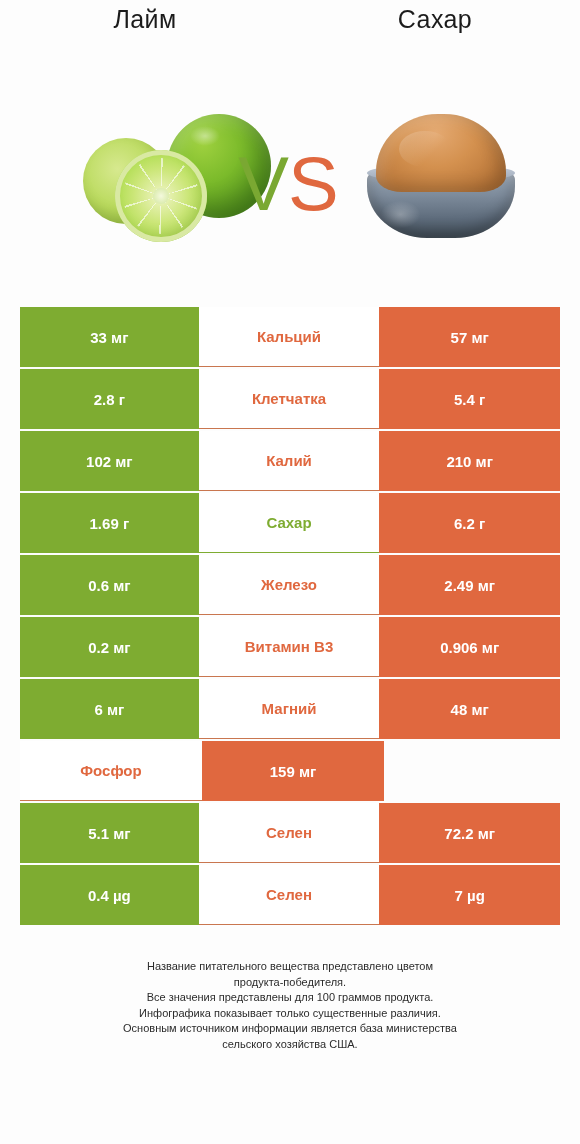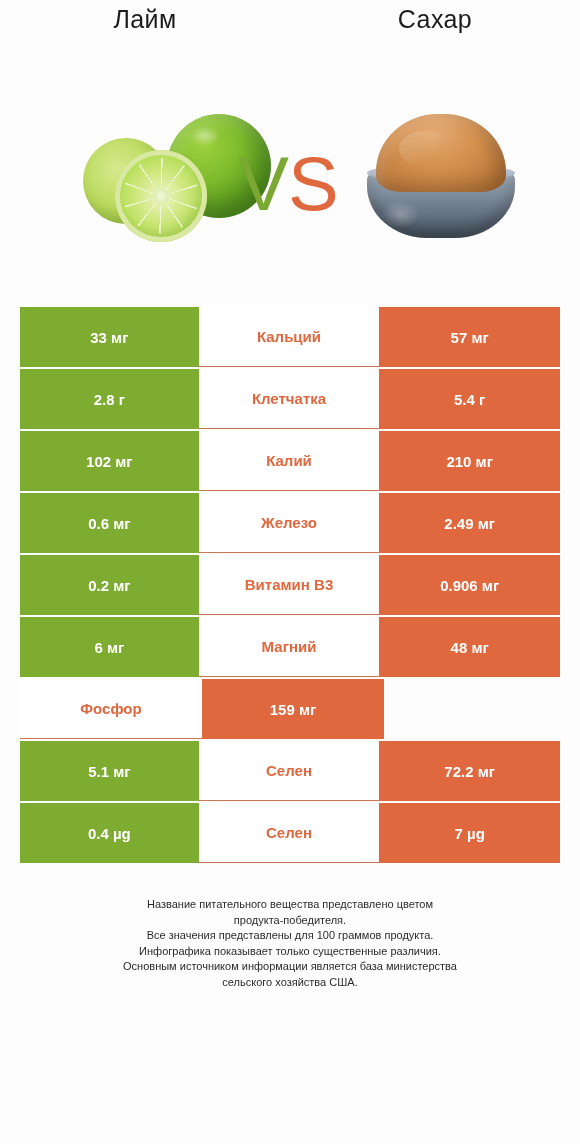--- a/index.html
+++ b/index.html
@@ -309,20 +309,25 @@
       <div class="cell cell-mid win-orange">Клетчатка</div>
       <div class="cell cell-right">5.4 г</div>
     </div>
 
     <div class="row">
       <div class="cell cell-left">102 мг</div>
       <div class="cell cell-mid win-orange">Калий</div>
       <div class="cell cell-right">210 мг</div>
     </div>
 
+    <div class="row">
+      <div class="cell cell-left">1.69 г</div>
+      <div class="cell cell-mid win-green">Сахар</div>
+      <div class="cell cell-right">6.2 г</div>
+    </div>
 
     <div class="row">
       <div class="cell cell-left">0.6 мг</div>
       <div class="cell cell-mid win-orange">Железо</div>
       <div class="cell cell-right">2.49 мг</div>
     </div>
 
     <div class="row">
       <div class="cell cell-left">0.2 мг</div>
       <div class="cell cell-mid win-orange">Витамин B3</div>

